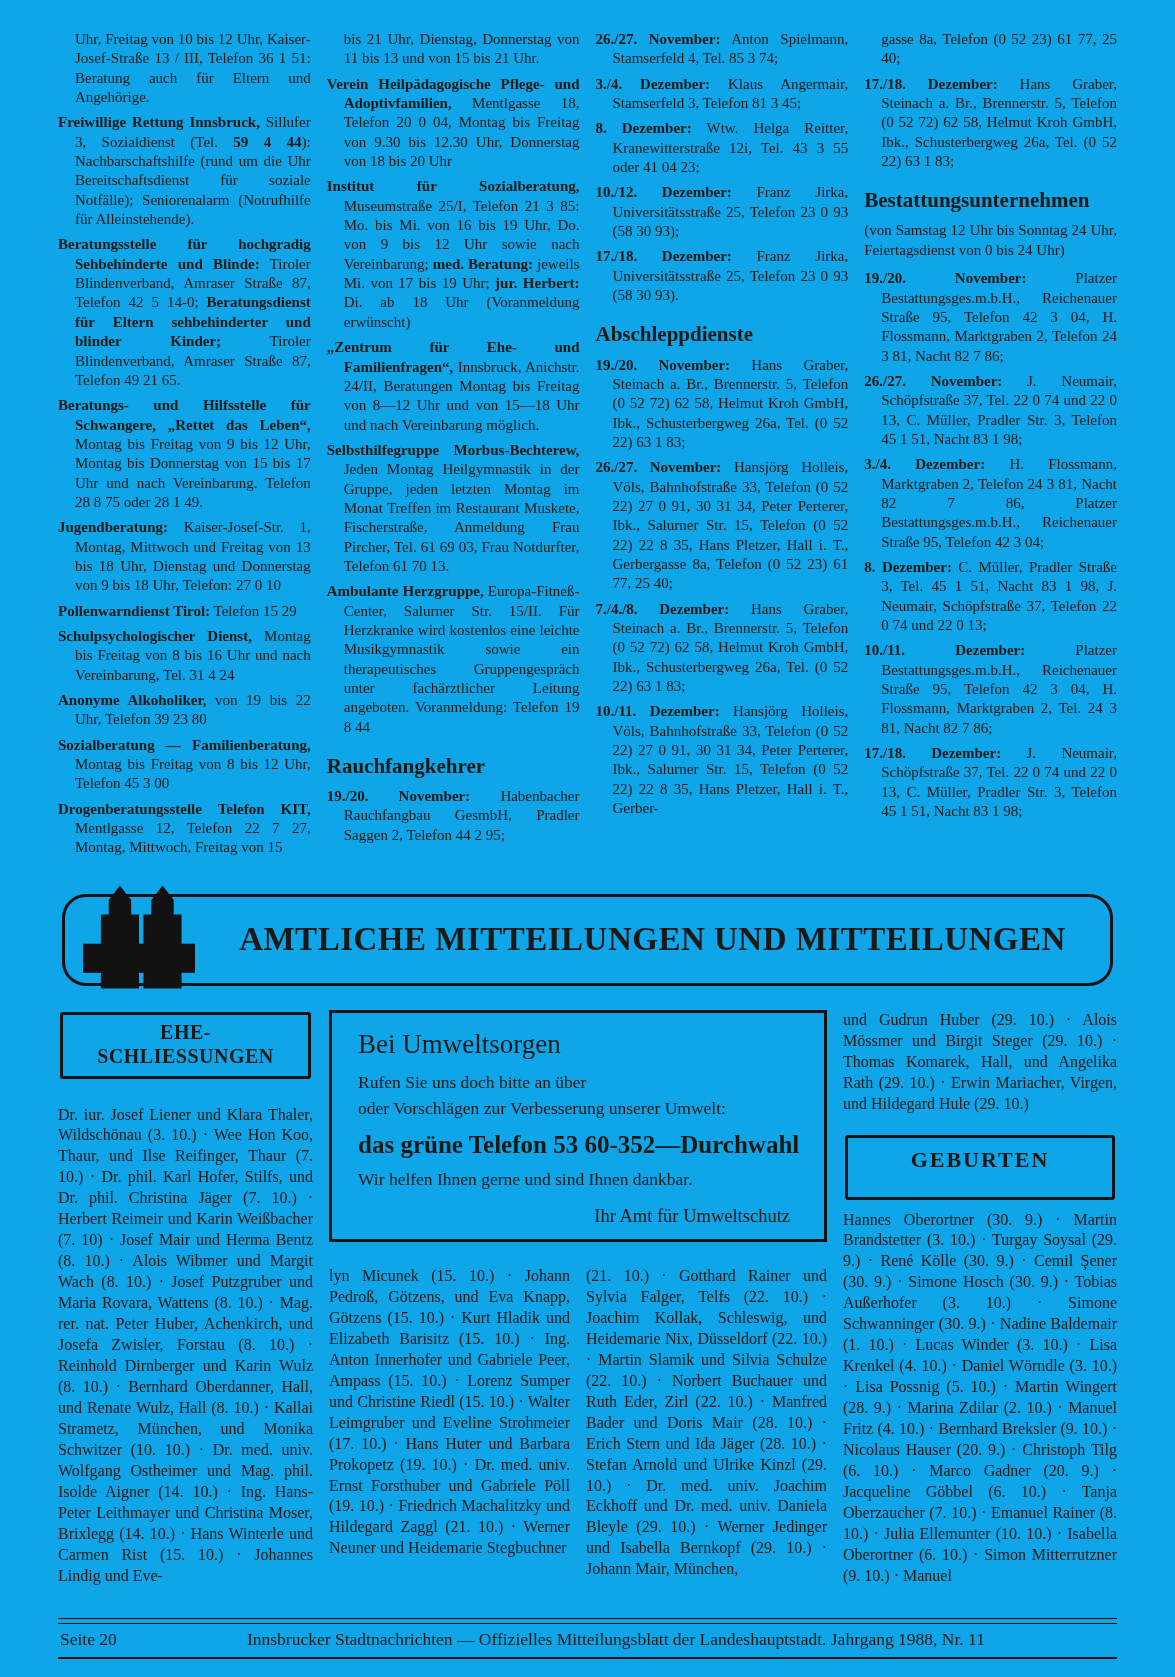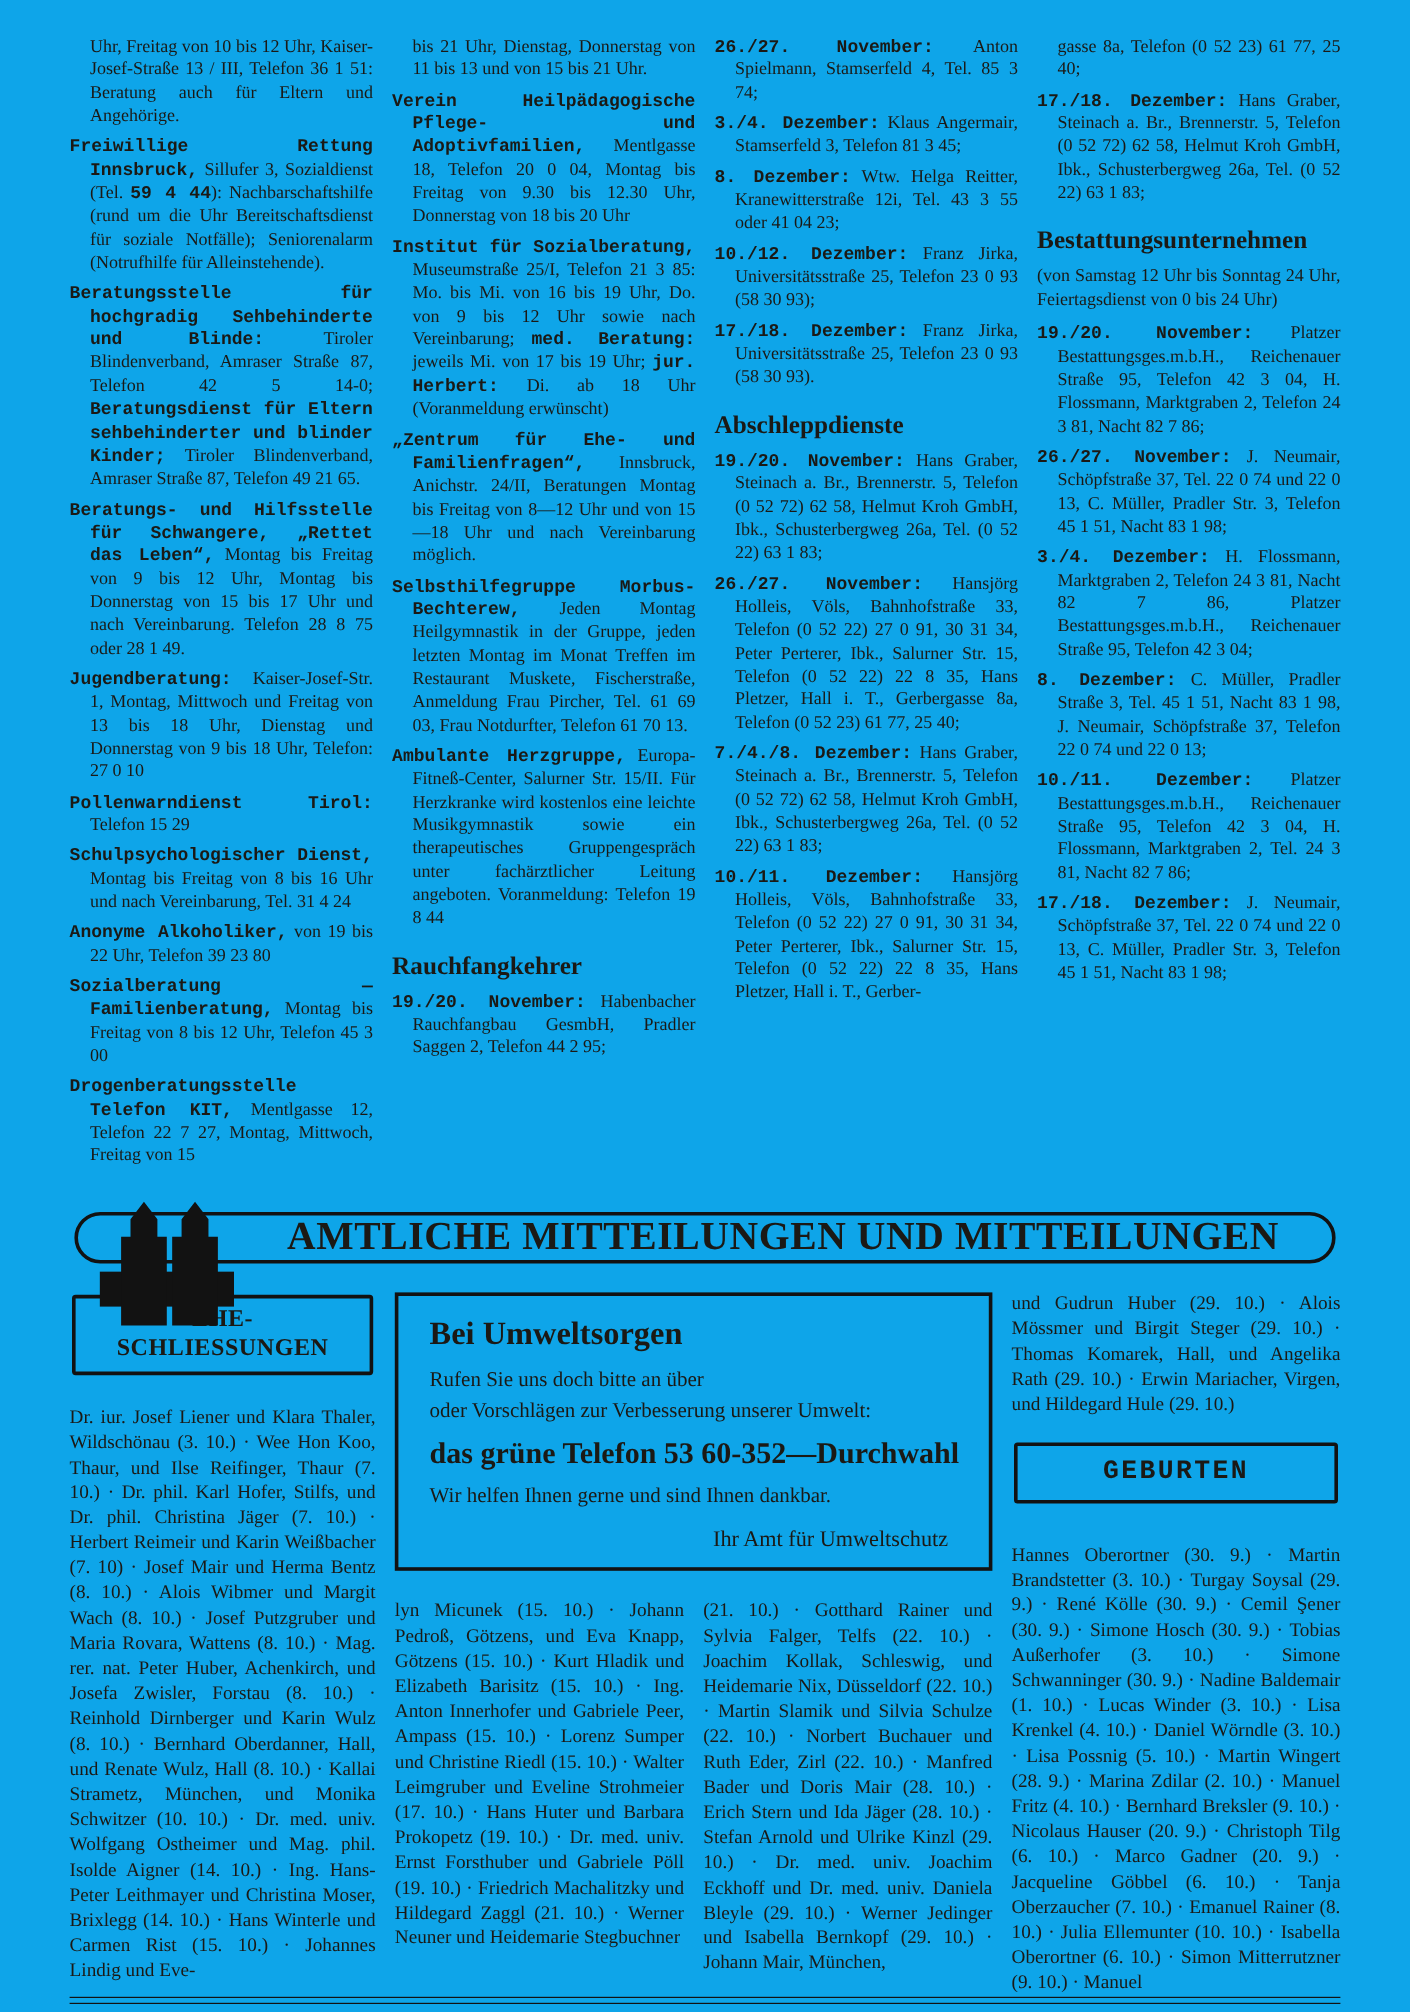--- a/index.html
+++ b/index.html
@@ -5,41 +5,41 @@
   html,body{margin:0;padding:0;background:#777;}
   .page{
     position:relative; width:1175px; height:1677px; box-sizing:border-box;
     margin:0 auto; background:#0ea5e9; color:#1b1915;
     font-family:"Liberation Serif","DejaVu Serif",serif;
     padding:30px 58px 18px; display:flex; flex-direction:column; overflow:hidden;
   }
   
   .top-grid{display:grid; grid-template-columns:repeat(4,1fr); column-gap:16px;}
   .para{margin:0 0 6px; text-align:justify; font-size:15px; line-height:1.29;}
-  .para b{font-weight:bold;font-family:Liberation Mono, monospace;}
+  .para b{font-weight:bold;}
   .para.entry{padding-left:17px; text-indent:-17px;}
   .para.cont{padding-left:17px;}
   .para.heading{font-size:21px; font-weight:bold; text-align:left; margin:16px 0 7px; padding:0; text-indent:0;}
   .para.note{margin:0 0 9px;}
   
   .banner{position:relative; border:3.5px solid #121212; border-radius:24px;
     margin:30px 4px 16px; height:86px; display:flex; align-items:center; justify-content:center;}
   .banner-icon{position:absolute; left:18px; top:-16px; width:112px; height:112px;}
   .banner-title{margin:0 0 0 130px; font-size:33px; font-weight:bold; letter-spacing:0.5px; white-space:nowrap;}
   
   .bottom{display:flex; gap:16px; margin-top:8px;}
   .b-left{width:255px;}
   .b-mid{width:498px;}
   .b-right{flex:1;}
   .names{margin:0; text-align:justify; font-size:16px; line-height:1.31;}
   .round-box{border:3px solid #121212; border-radius:3px; text-align:center; font-weight:bold; background:transparent;}
   .ehe-box{padding:5px 6px 7px; font-size:20px; line-height:1.22; letter-spacing:0.5px; margin:2px 2px 26px;}
-  .geburten-box{padding:9px 6px 11px; font-size:22px; letter-spacing:2px; margin:20px 2px 34px;font-family:Liberation Mono, monospace;}
+  .geburten-box{padding:9px 6px 24px; font-size:22px; letter-spacing:2px; margin:20px 2px 10px;}
   .umwelt{border:3px solid #121212; padding:16px 26px 12px; margin:0 0 24px;}
-  .umwelt-title{margin:0 0 11px; font-size:27px; font-weight:bold;}
+  .umwelt-title{margin:0 0 11px; font-size:27px; font-weight:normal;}
   .umwelt-line{margin:0 0 3px; font-size:17.5px; line-height:1.3;}
   .umwelt-phone{margin:12px 0 9px; font-size:25px; font-weight:bold; white-space:nowrap;}
   .umwelt-sign{margin:15px 8px 0 0; font-size:18.5px; text-align:right;}
   .mid-cols{display:flex; gap:16px;}
   .mid-cols .names{flex:1;}
   
   .footer{margin-top:auto;}
   .footer-pre{border-top:1.5px solid #121212; height:4px;}
   .footer-bar{border-top:1.5px solid #121212; border-bottom:2px solid #121212;
     display:flex; align-items:baseline; padding:5px 2px 7px; font-size:17.5px;}

